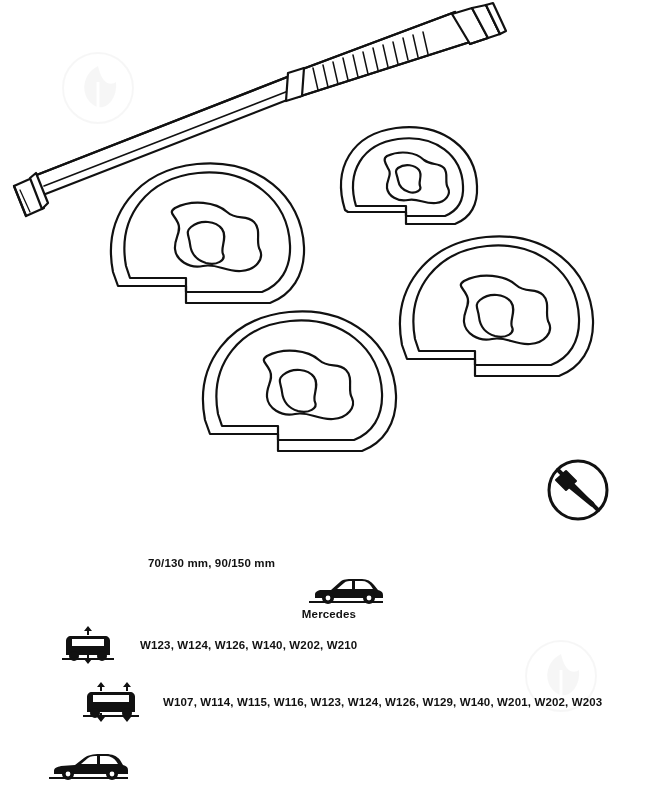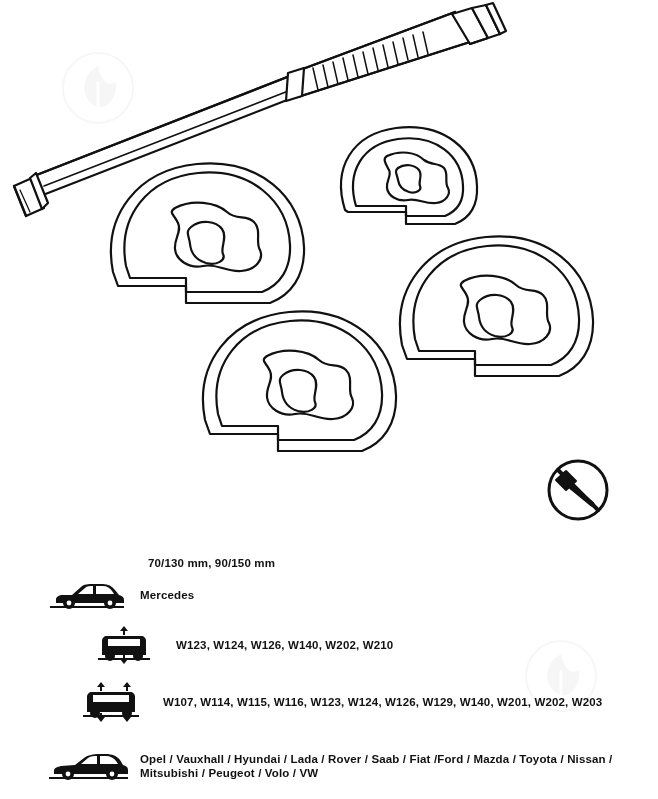--- a/index.html
+++ b/index.html
@@ -44,22 +44,22 @@
   }
 
   .spec-row {
     position: absolute;
     left: 0;
     width: 658px;
     display: flex;
     align-items: center;
   }
   .spec-row-0 { top: 5px; height: 26px; }
-  .spec-row-1 { top: 28px; height: 44px; }
-  .spec-row-2 { top: 78px; height: 44px; padding-left: 36px; }
+  .spec-row-1 { top: 28px; height: 44px; flex-direction: column; }
+  .spec-row-2 { top: 78px; height: 44px; }
   .spec-row-3 { top: 133px; height: 48px; margin-left: 23px; }
   .spec-row-4 { top: 195px; height: 52px; }
 
   .spec-icon {
     width: 140px;
     min-width: 140px;
     padding-left: 48px;
     display: flex;
     align-items: center;
     justify-content: flex-start;
@@ -255,17 +255,16 @@
           <path d="M6 25 L6 22 C6 19 9 18 13 17 L27 16 L36 9 C40 6 45 5 52 5 L58 5 C64 5 69 7 72 11 L75 16 C78 17 80 18 80 21 L80 25 Z" fill="#111111"></path>
           <path d="M33 15 L40 9 C43 7 46 7 49 7 L49 15 Z" fill="#ffffff"></path>
           <path d="M52 7 L58 7 C62 7 66 9 68 12 L70 15 L52 15 Z" fill="#ffffff"></path>
           <circle cx="20" cy="25" r="6" fill="#111111"></circle>
           <circle cx="20" cy="25" r="2.4" fill="#ffffff"></circle>
           <circle cx="64" cy="25" r="6" fill="#111111"></circle>
           <circle cx="64" cy="25" r="2.4" fill="#ffffff"></circle>
           <path d="M1 29 L80 29" stroke="#111111" stroke-width="2" fill="none"></path>
         </svg>
       </div>
-      <div class="spec-text">Opel / Vauxhall / Hyundai / Lada / Rover / Saab / Fiat /Ford / Mazda / Toyota / Nissan / Mitsubishi / Peugeot / Volo / VW</div>
     </div>
 
   </div>
 </div>
 
 </body></html>

